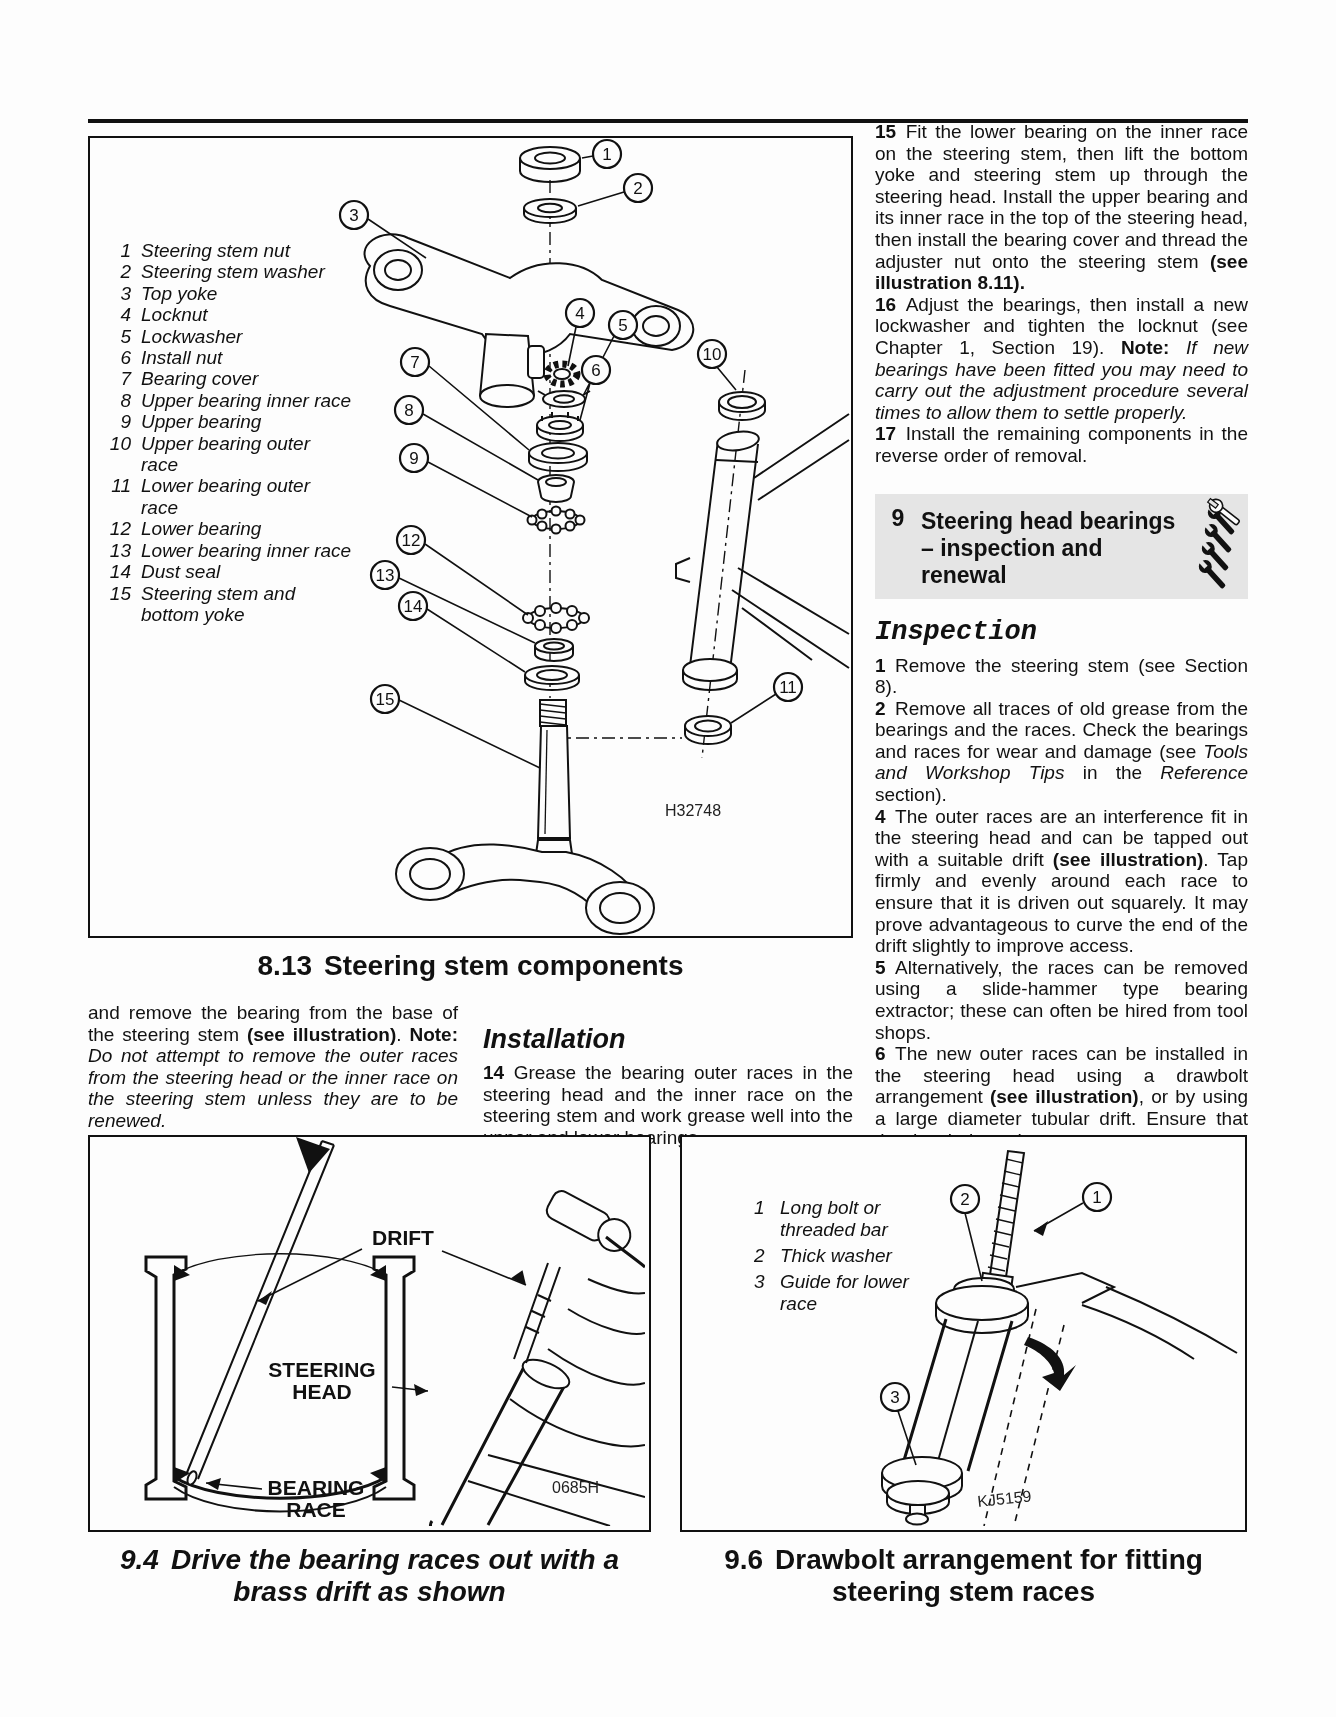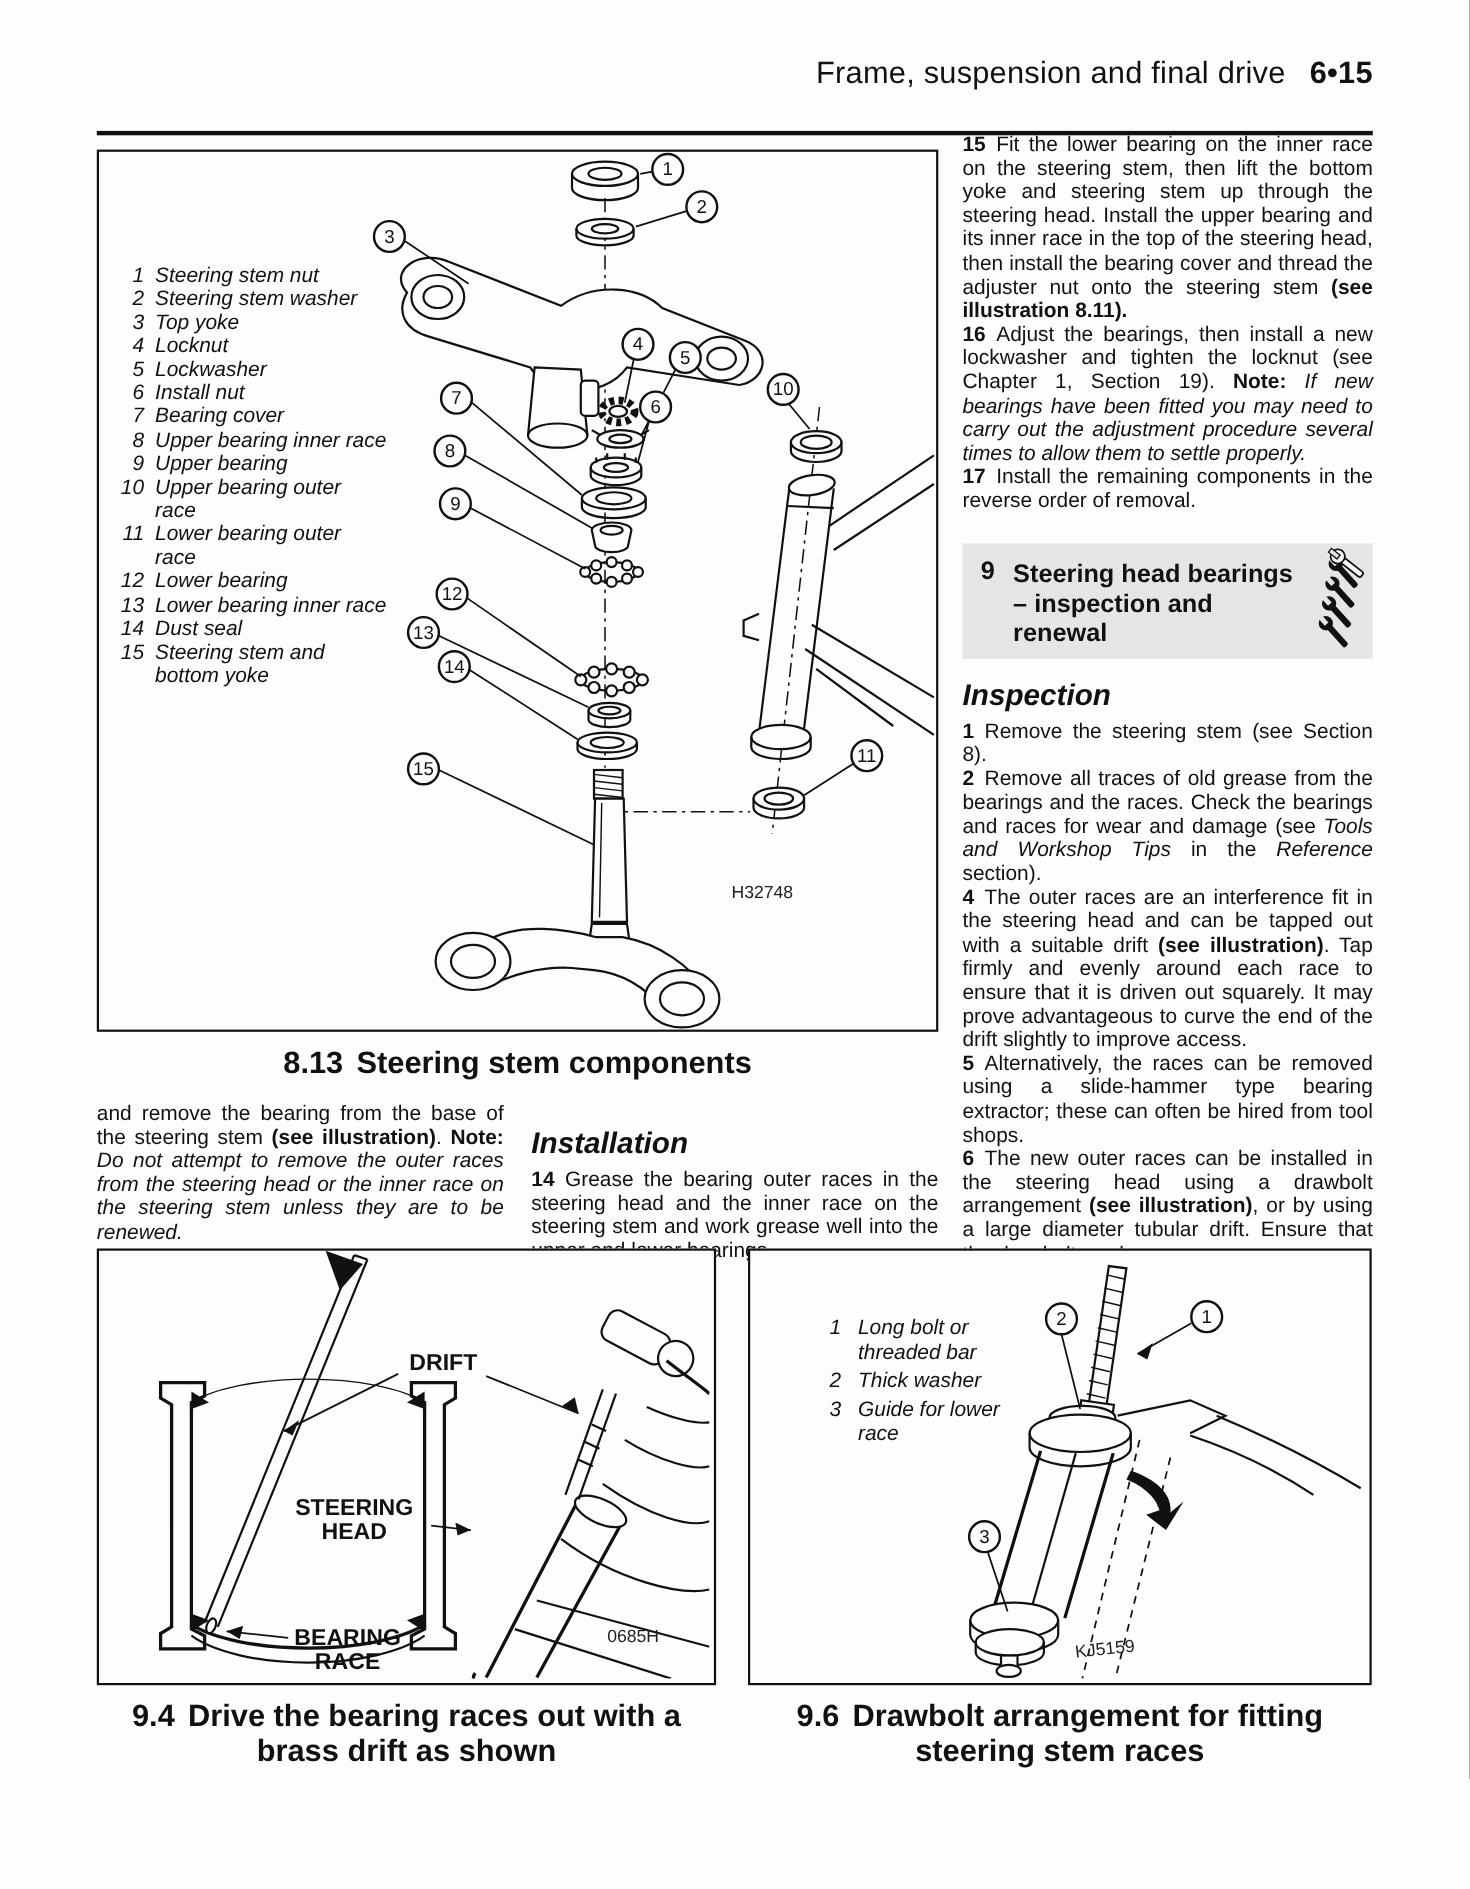--- a/index.html
+++ b/index.html
@@ -12,35 +12,35 @@
   .head-rule{position:absolute;top:119px;left:88px;width:1160px;height:4px;background:#111;}
   
   .figbox{position:absolute;border:2px solid #111;background:#fdfdfd;}
   #fig813{left:88px;top:136px;width:761px;height:798px;}
   #fig94{left:88px;top:1135px;width:559px;height:393px;}
   #fig96{left:680px;top:1135px;width:563px;height:393px;}
   .figbox svg{position:absolute;left:0;top:0;}
   
   .cap{position:absolute;text-align:center;font-weight:700;font-size:28px;}
   #cap813{left:88px;top:950px;width:765px;}
-  #cap94{left:88px;top:1544px;width:563px;}
+  #cap94{left:88px;top:1544px;width:563px;font-style:italic;}
   #cap96{left:680px;top:1544px;width:567px;}
   .cap .n{margin-right:12px;}
   
   .plist{position:absolute;left:14px;top:102px;width:248px;font-style:italic;font-size:19px;line-height:21.4px;}
   .plist .row{display:grid;grid-template-columns:27px 10px auto;}
   .plist .pn{text-align:right;}
   
   .tcol{position:absolute;font-size:19px;line-height:21.6px;}
   .tcol p{margin:0;text-align:justify;}
   #colL{left:88px;top:1002px;width:370px;}
   #colM{left:483px;top:1024px;width:370px;}
   #colR{left:875px;top:121px;width:373px;}
   .subhead{font-weight:700;font-style:italic;font-size:27px;line-height:30px;margin:0 0 8px 0;text-align:left;}
-  #colR .subhead{margin-top:18px;}
+  #colR .subhead{margin-top:18px;font-family:Liberation Mono, monospace;}
   .rb{font-weight:700;} .ri{font-style:italic;}
   
   .sec9{margin-top:27px;background:#e5e5e5;min-height:96px;position:relative;
         display:flex;align-items:flex-start;padding:14px 0 10px 0;box-sizing:border-box;}
   .sec9 .snum{font-weight:700;font-size:23px;width:46px;text-align:center;flex:none;}
   .sec9 .stitle{font-weight:700;font-size:23px;line-height:27px;width:255px;}
   .sec9 svg{position:absolute;right:6px;top:2px;}
   
   .s  {fill:#fdfdfd;stroke:#111;stroke-width:2px;}
   .s3 {fill:#fdfdfd;stroke:#111;stroke-width:3px;}
@@ -57,24 +57,20 @@
   .figcode{font-size:16px;fill:#222;}
   
   .legend{position:absolute;left:72px;top:60px;width:190px;font-style:italic;font-size:19px;line-height:22px;}
   .legend .row{display:grid;grid-template-columns:26px auto;margin-bottom:4px;}
 </style>
 </head>
 <body>
 
 <div class="page">
 
-  <div class="pg-head">
-    <span>Frame, suspension and final drive</span>
-    <span class="pgnum">6•15</span>
-  </div>
   <div class="head-rule"></div>
 
   <div class="figbox" id="fig813">
     <svg width="761" height="798" viewBox="0 0 761 798">
 
       <path class="dd" d="M460,42 V552 M460,558 V560"></path>
       <path class="dd" d="M460,600 H592 M655,232 L612,620"></path>
 
       <g>
         <ellipse class="s" cx="460" cy="20" rx="30" ry="11"></ellipse>

